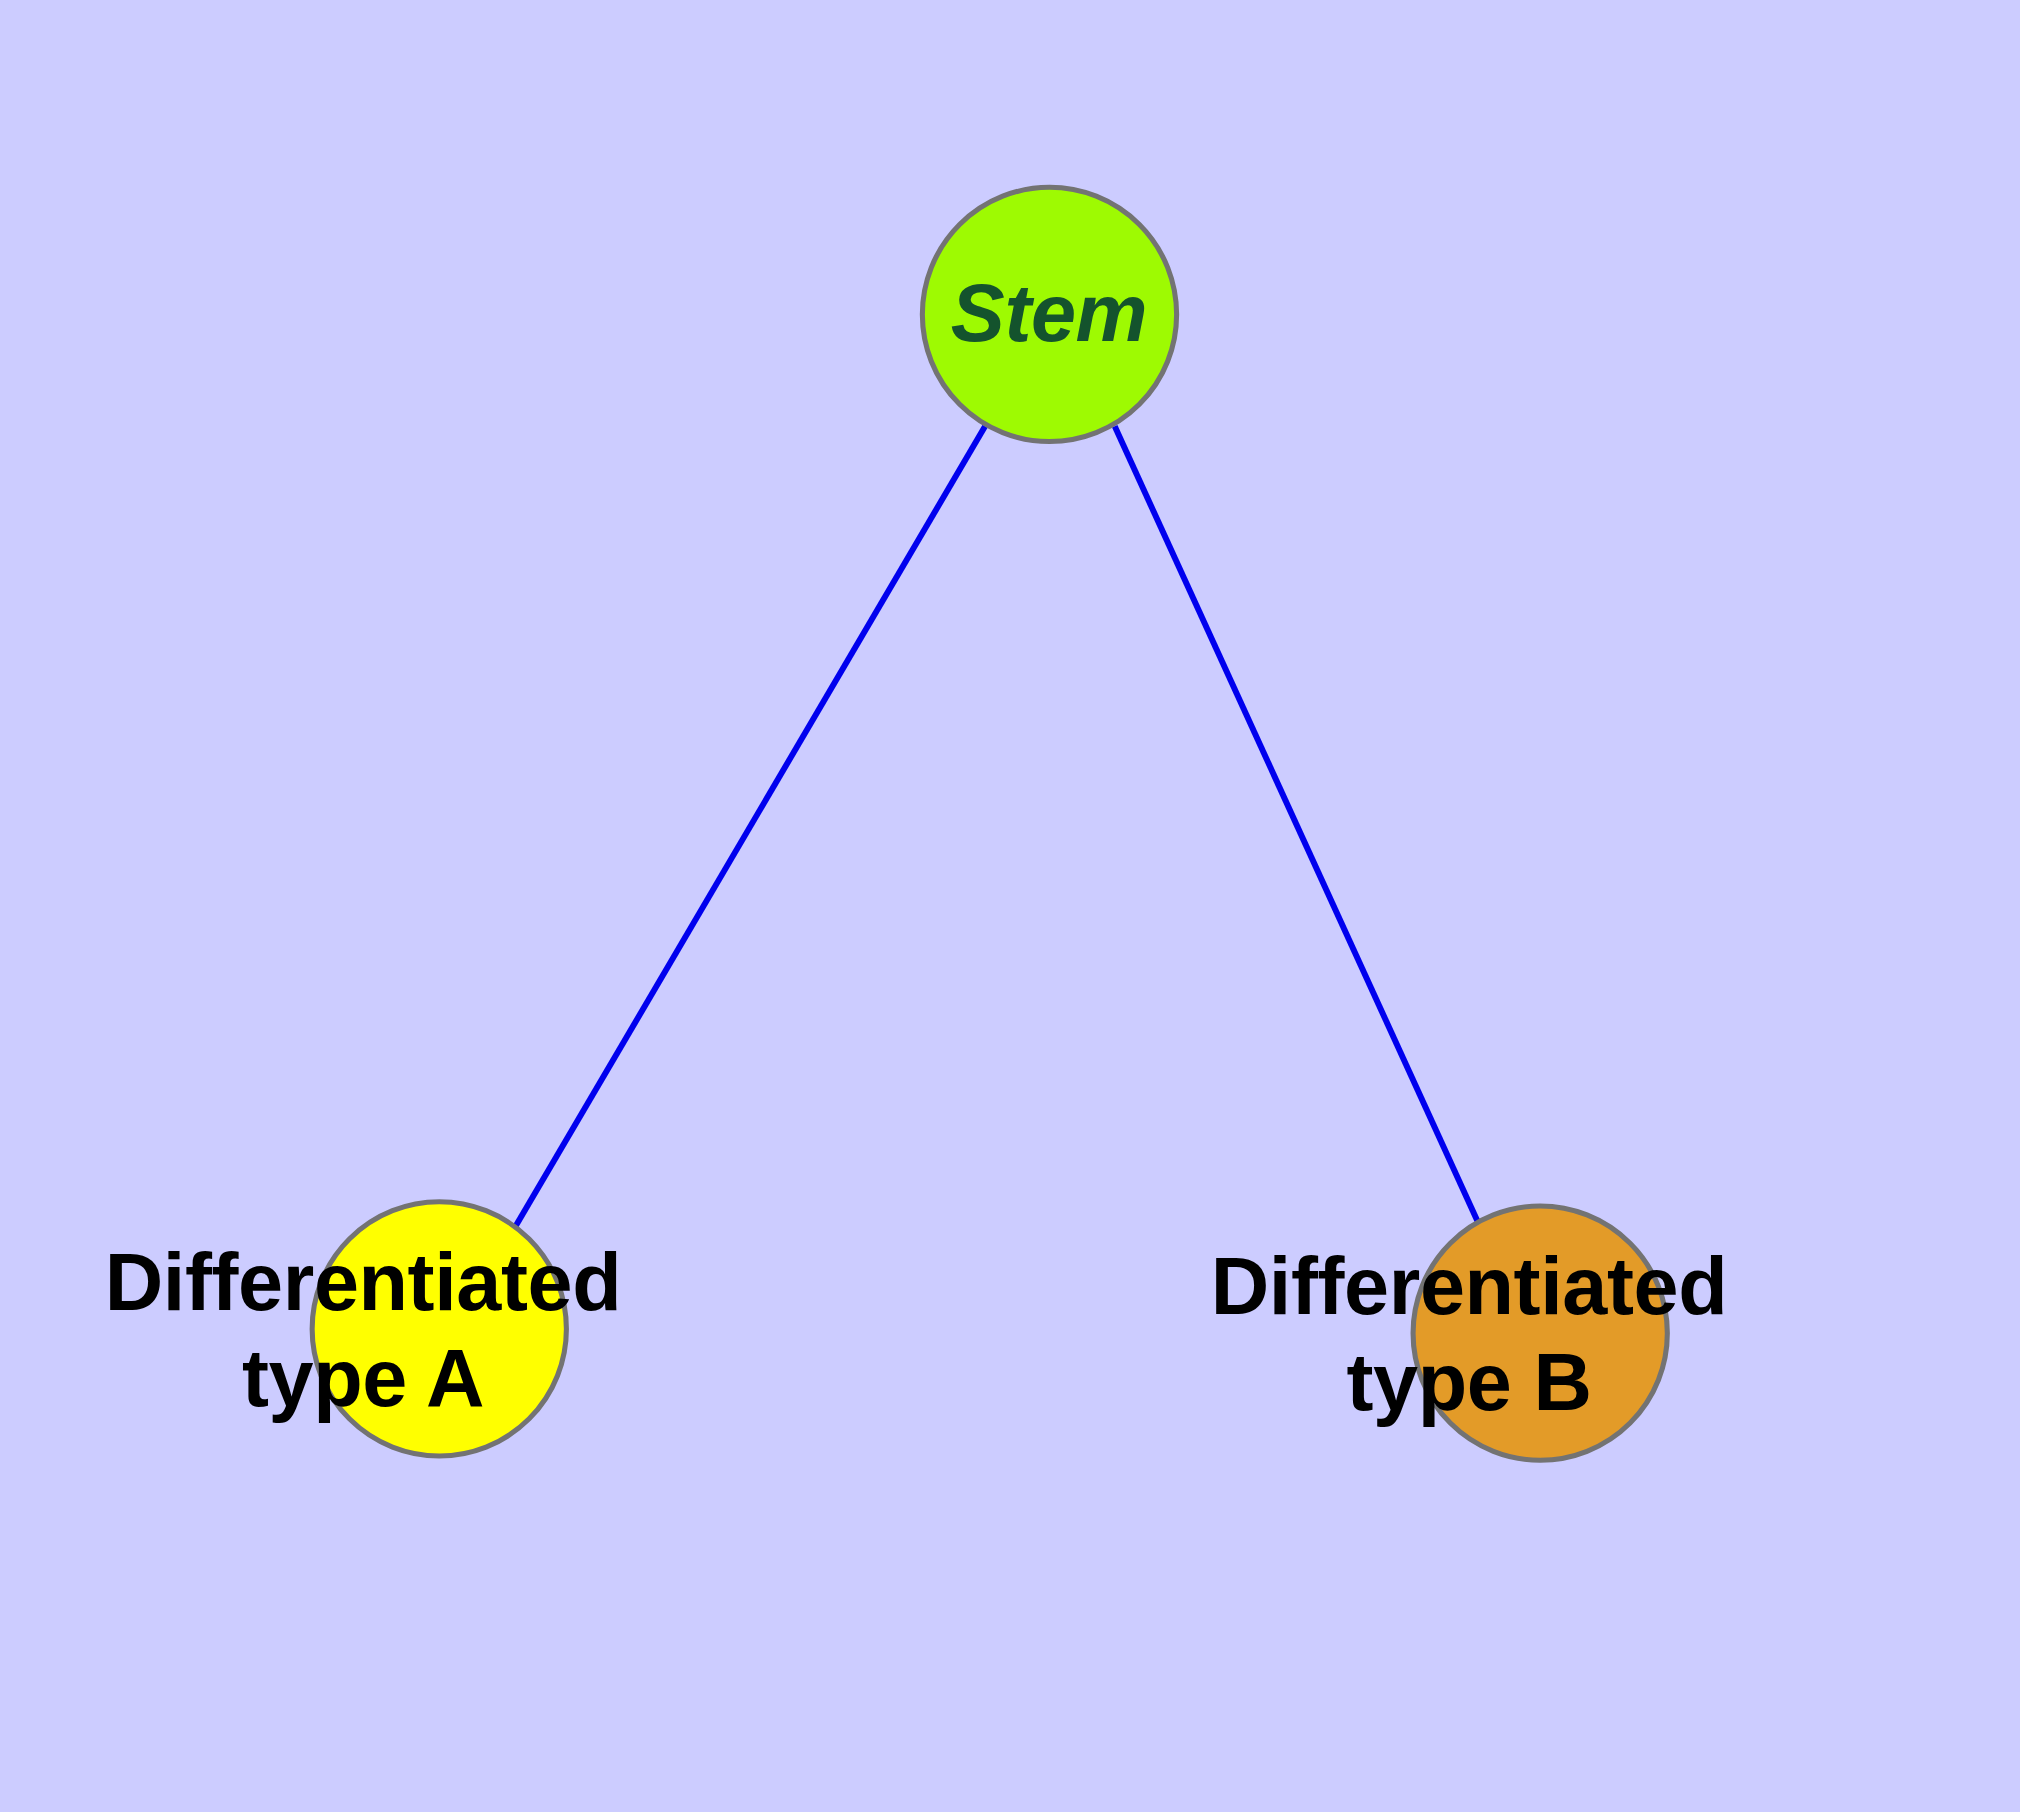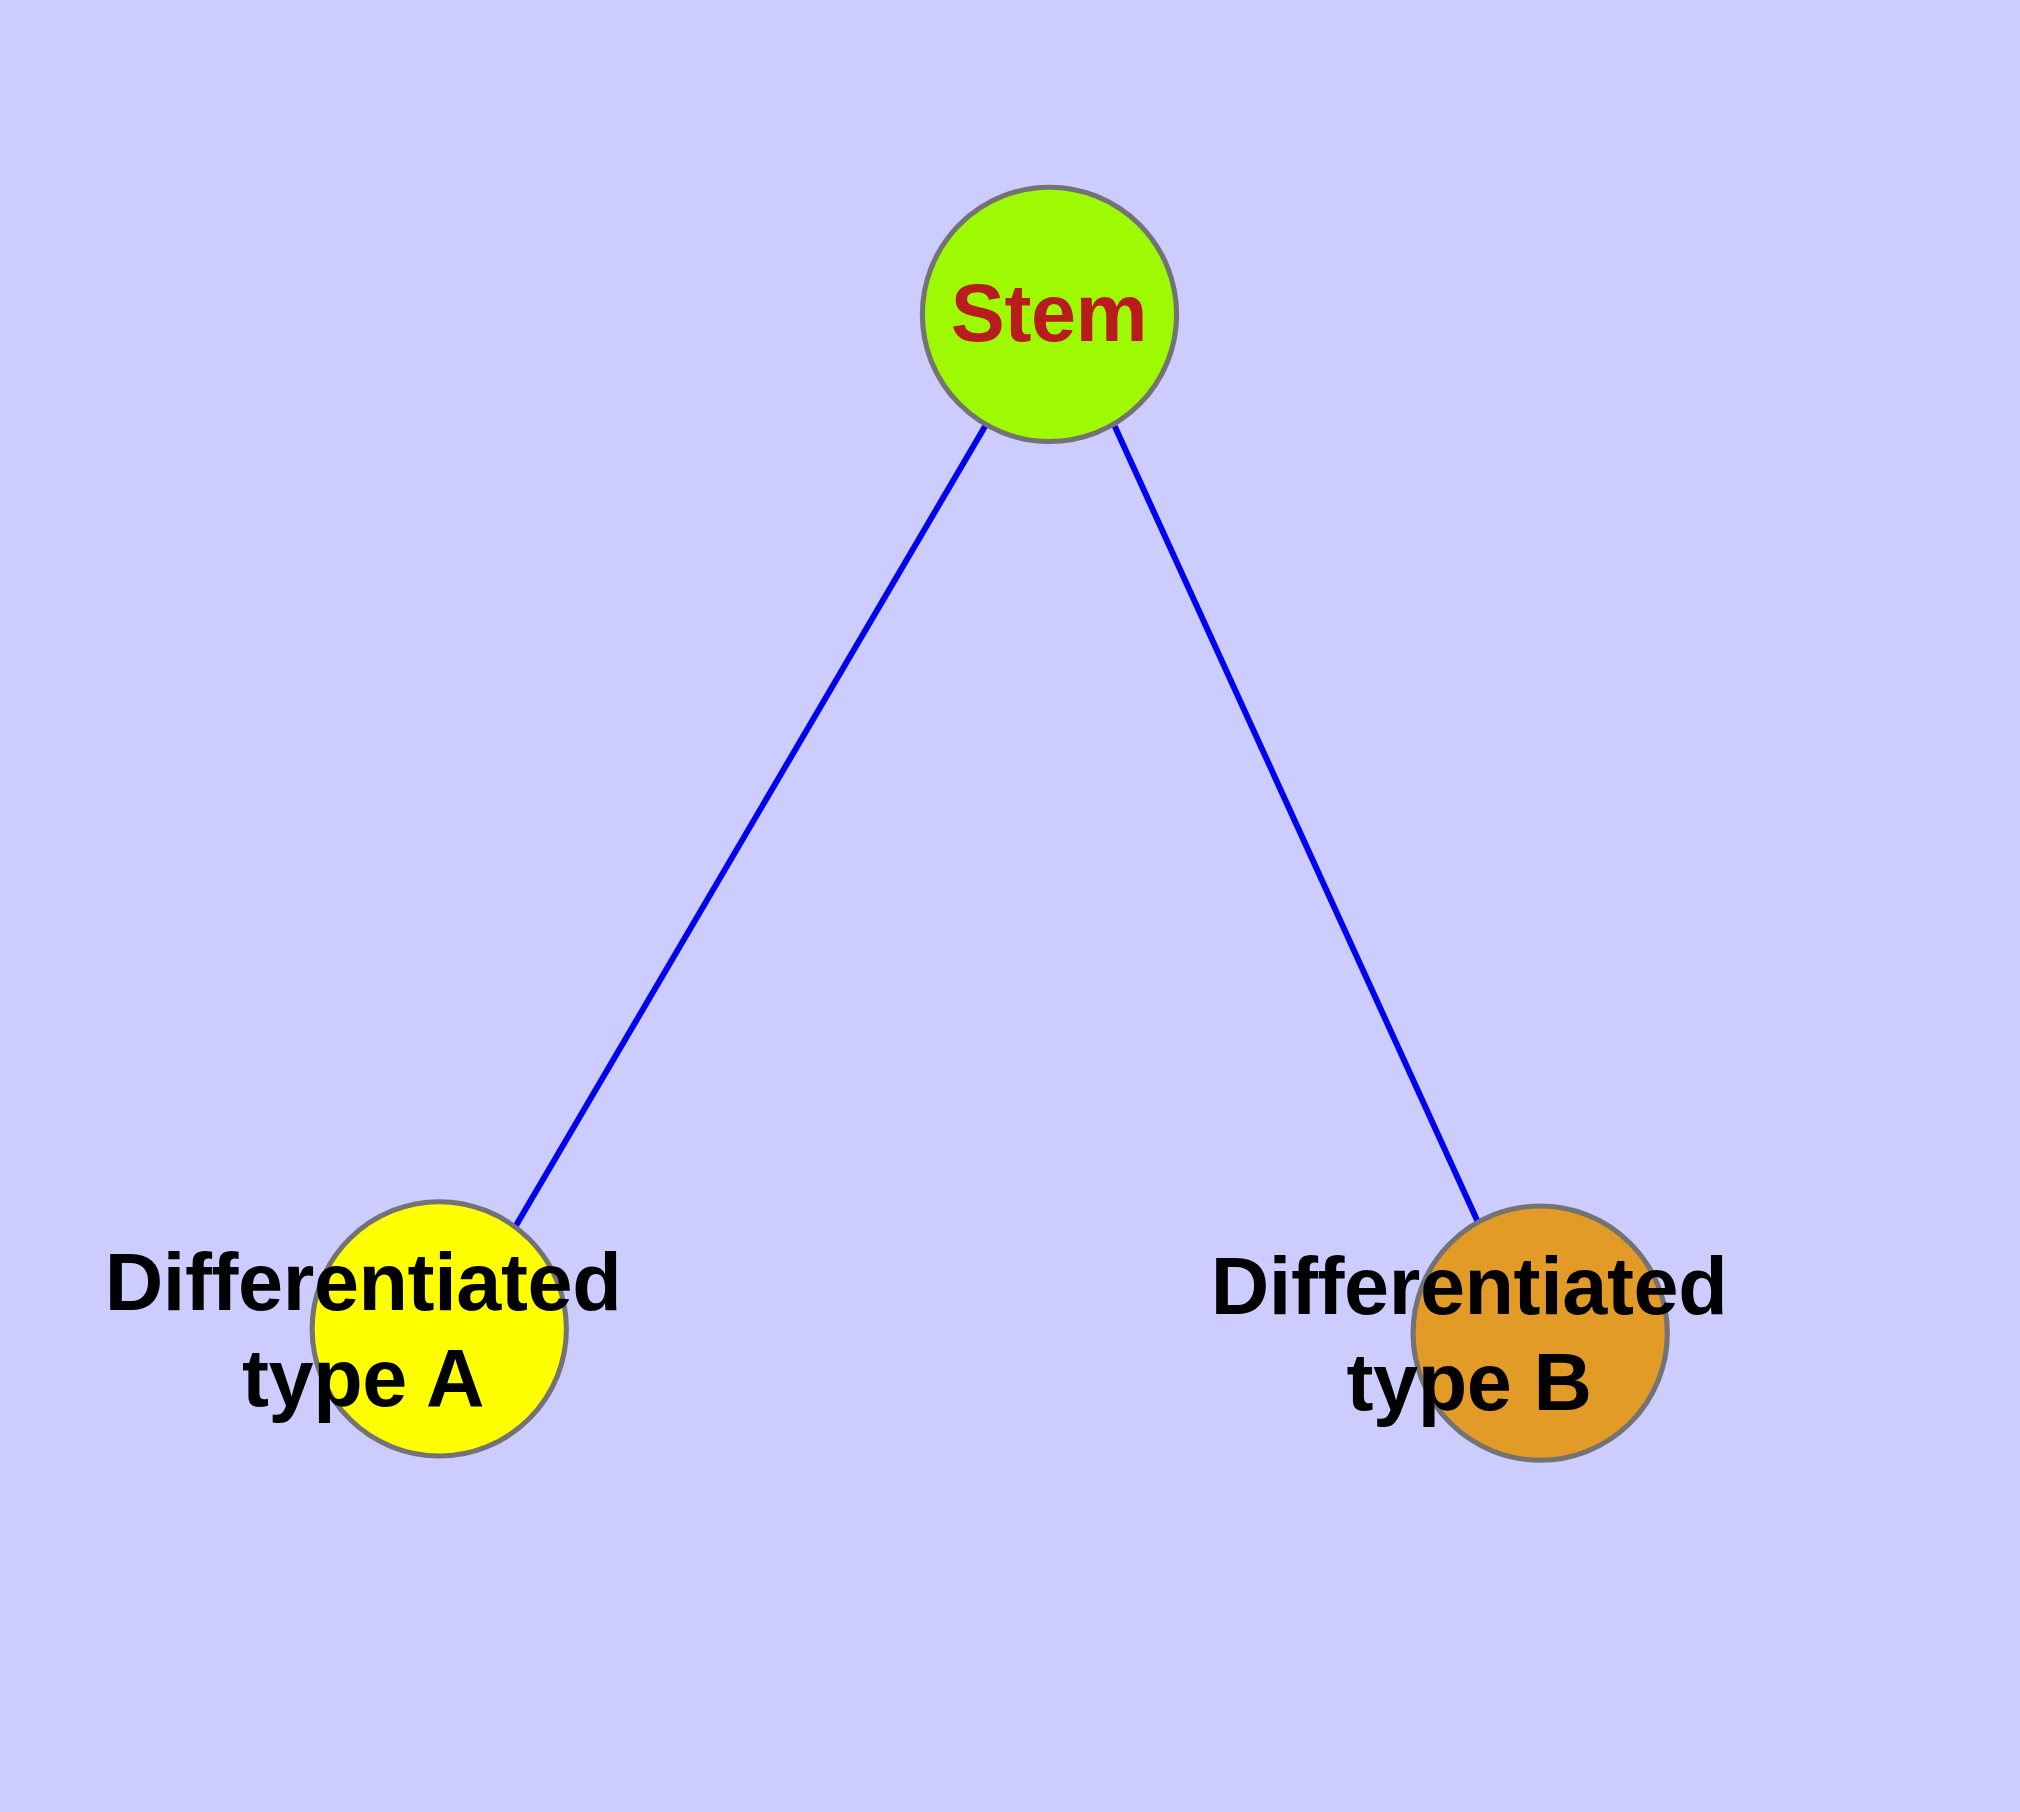--- a/index.html
+++ b/index.html
@@ -48,21 +48,21 @@
         <line x1="1315" y1="503" x2="1744" y2="1443" stroke="#0000ee" stroke-width="7" stroke-linecap="butt"></line>
       </g>
     <g id="nodes-group">
         <circle cx="1238" cy="371" r="150" fill="#9efa02" stroke="#737373" stroke-width="6"></circle>
         <circle cx="518" cy="1568" r="150" fill="#ffff00" stroke="#737373" stroke-width="6"></circle>
         <circle cx="1817" cy="1573" r="150" fill="#e39b28" stroke="#737373" stroke-width="6"></circle>
       </g>
   </svg>
 
   <div id="labels-layer">
-      <div class="node-label" style="left: 1049px; top: 314px; color: #b91c1c; font-size: 81px;">Stem</div>
+      <div class="node-label" style="left: 1049px; top: 314px; color: #14532d; font-size: 81px; font-style: italic;">Stem</div>
       <div class="node-label" style="left: 363px; top: 1331px; color: rgb(0, 0, 0); font-size: 81px;">Differentiated
 type A</div>
       <div class="node-label" style="left: 1469px; top: 1335px; color: rgb(0, 0, 0); font-size: 81px;">Differentiated
 type B</div>
     </div>
 
 </div>
 
 
 </body></html>

